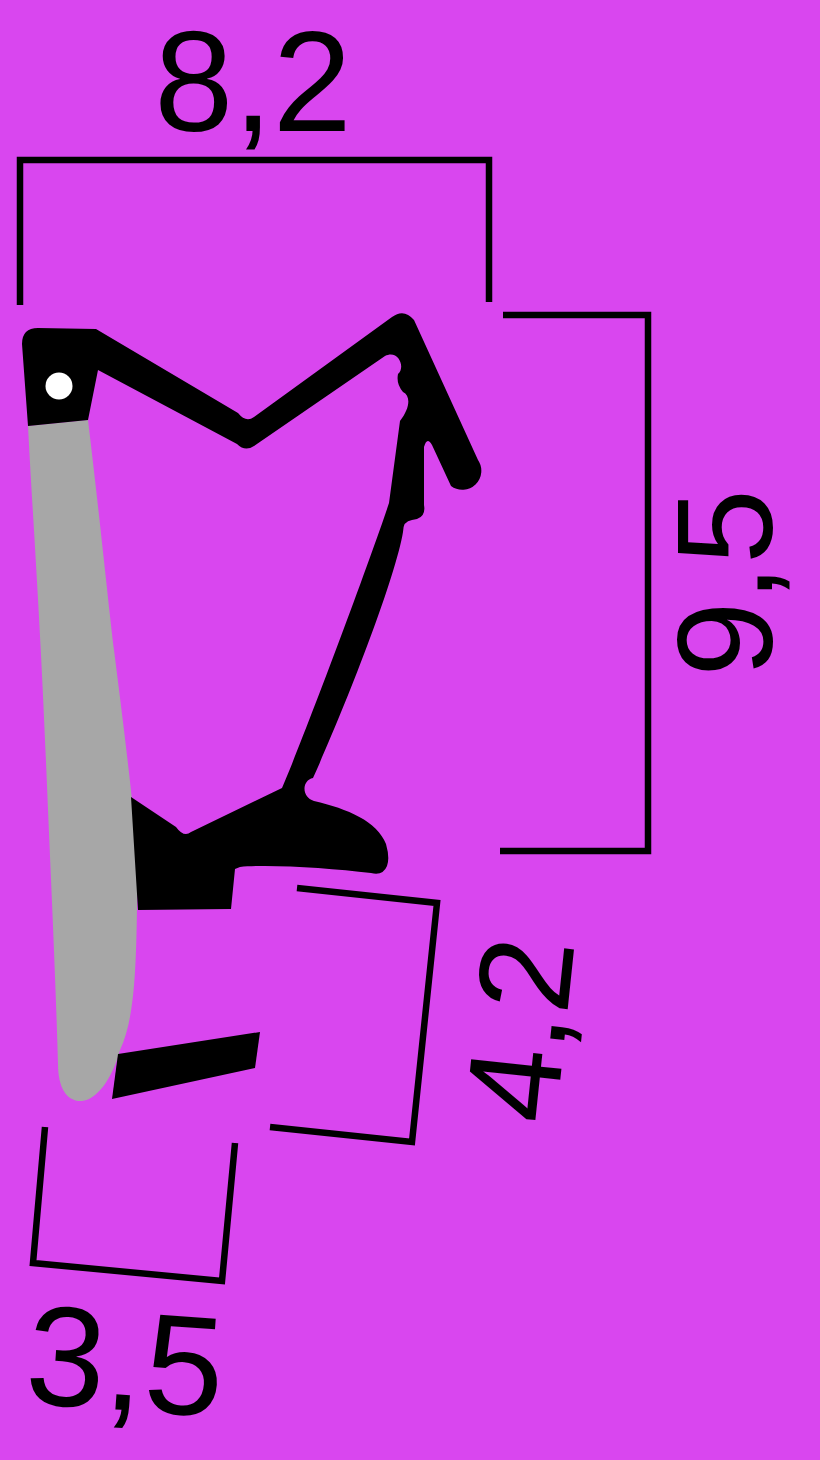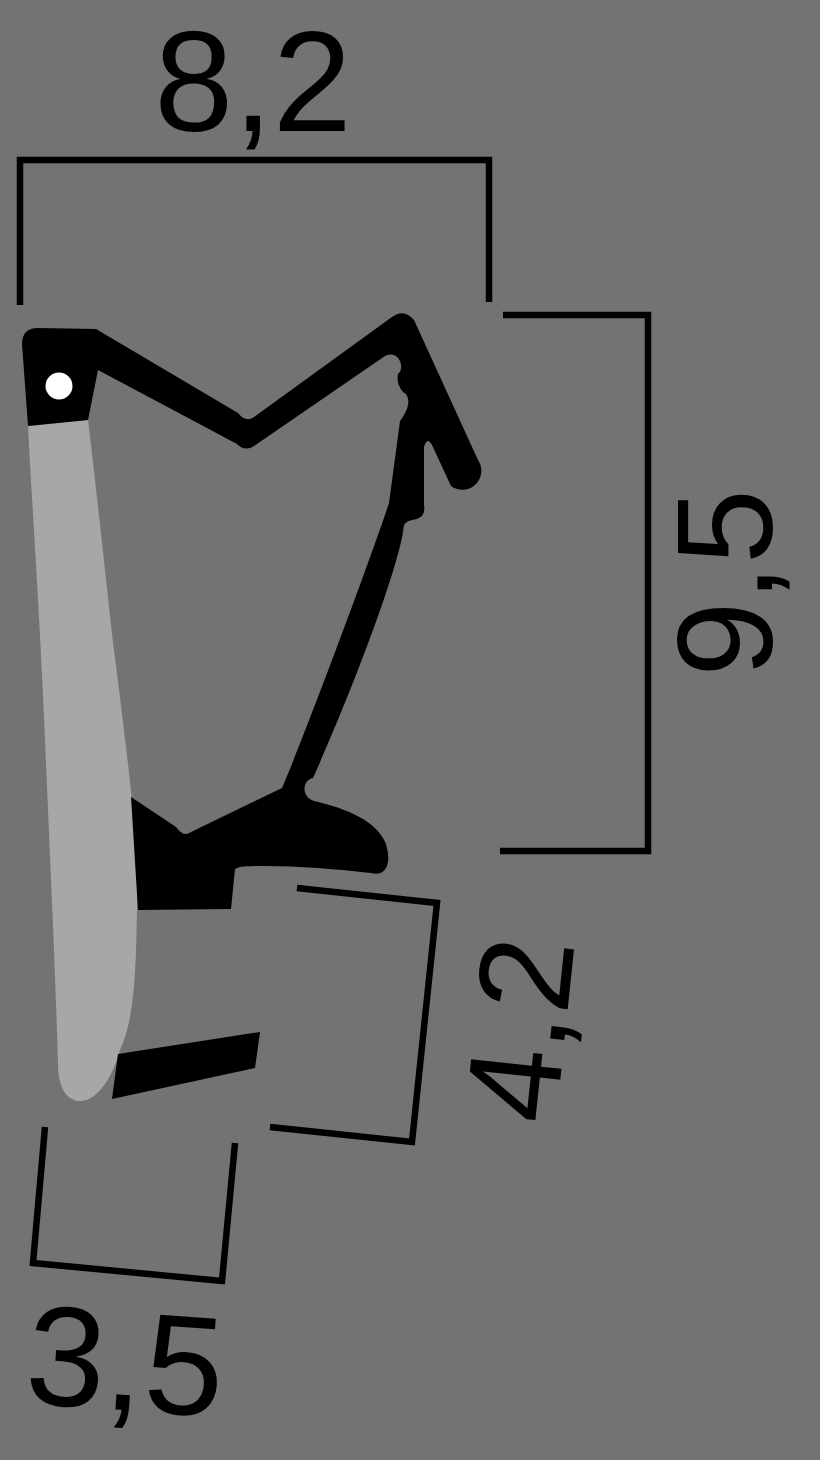--- a/index.html
+++ b/index.html
@@ -4,21 +4,21 @@
 <style>
   html, body {
     margin: 0;
     padding: 0;
     background: #ffffff;
   }
   .stage {
     position: relative;
     width: 820px;
     height: 1460px;
-    background: #737373;
+    background: #d946ef;
     overflow: hidden;
     text-align: center;
   }
   .stage svg {
     display: block;
     width: 820px;
     height: 1460px;
   }
   .dim-label {
     font-family: "Liberation Sans", "DejaVu Sans", sans-serif;

